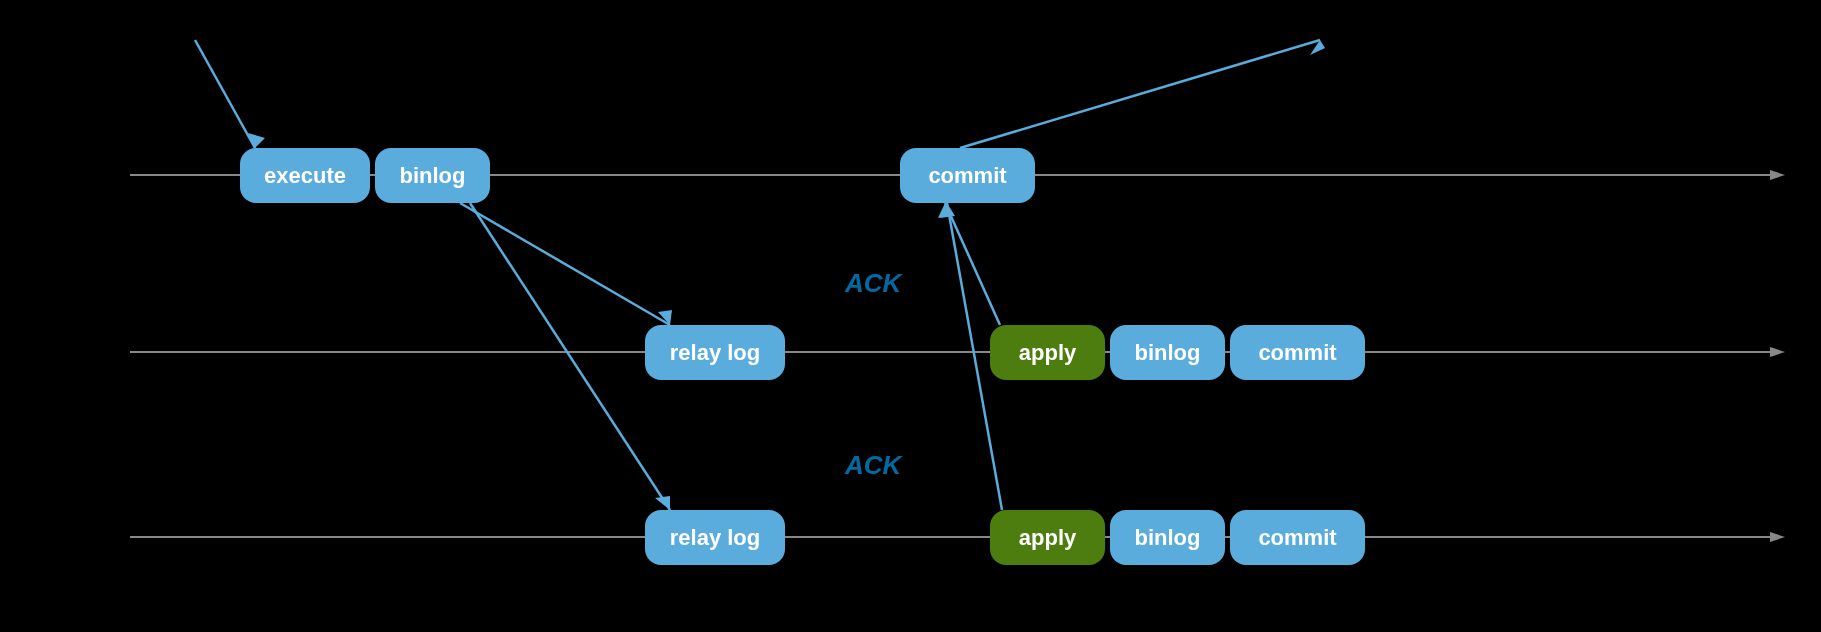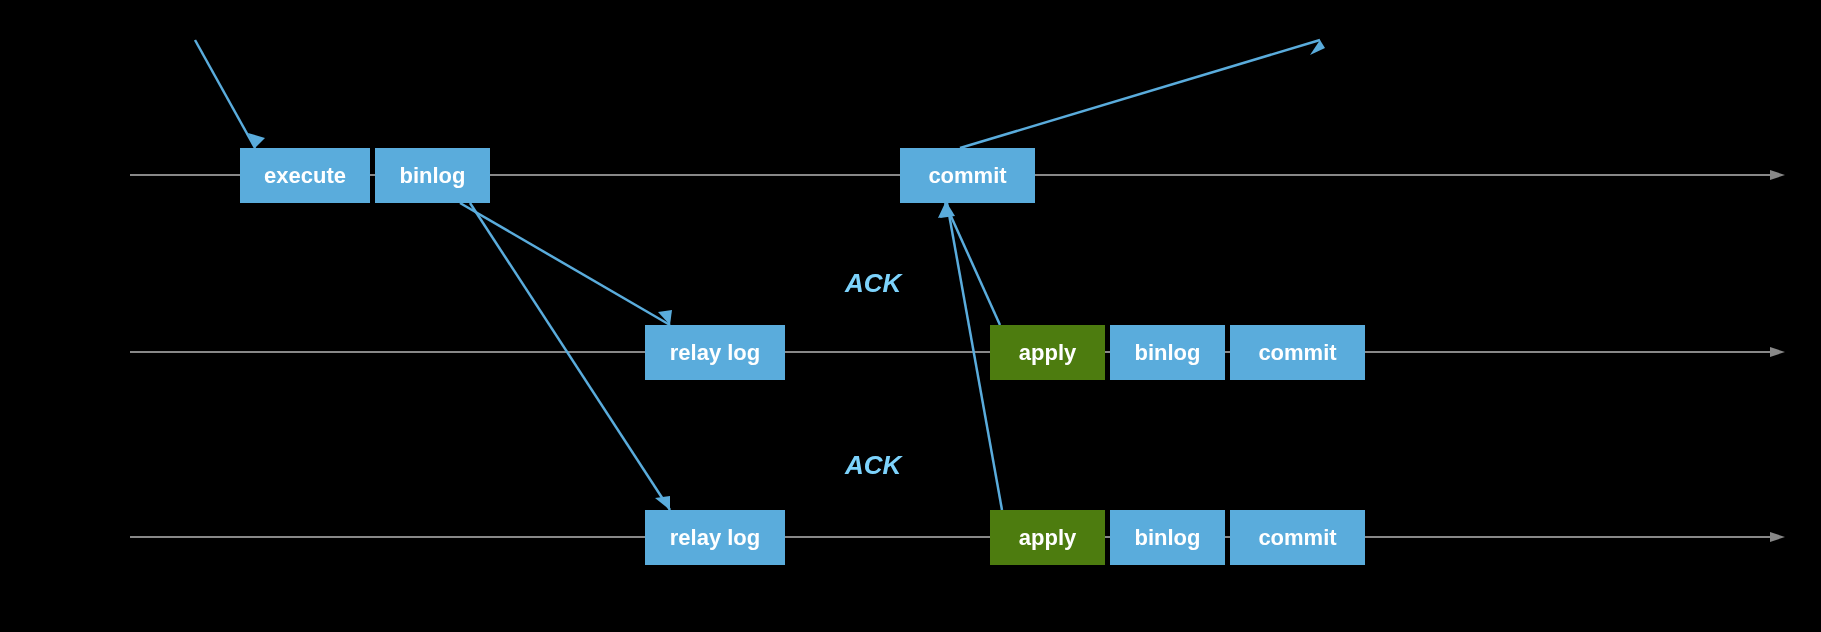--- a/index.html
+++ b/index.html
@@ -13,35 +13,35 @@
     }
     svg {
       position: absolute;
       top: 0; left: 0;
       width: 1821px;
       height: 632px;
     }
     .box {
       position: absolute;
       background: #5aacdc;
-      border-radius: 0;
+      border-radius: 16px;
       color: #fff;
       font-weight: bold;
       font-size: 22px;
       display: flex;
       align-items: center;
       justify-content: center;
       padding: 10px 18px;
     }
     .box-dark {
       background: #4d7c0f;
     }
     .ack-label {
       position: absolute;
-      color: #7dd3fc;
+      color: #0369a1;
       font-size: 26px;
       font-style: italic;
       font-weight: bold;
     }
   </style>
 </head>
 <body>
 
 <svg>
 

